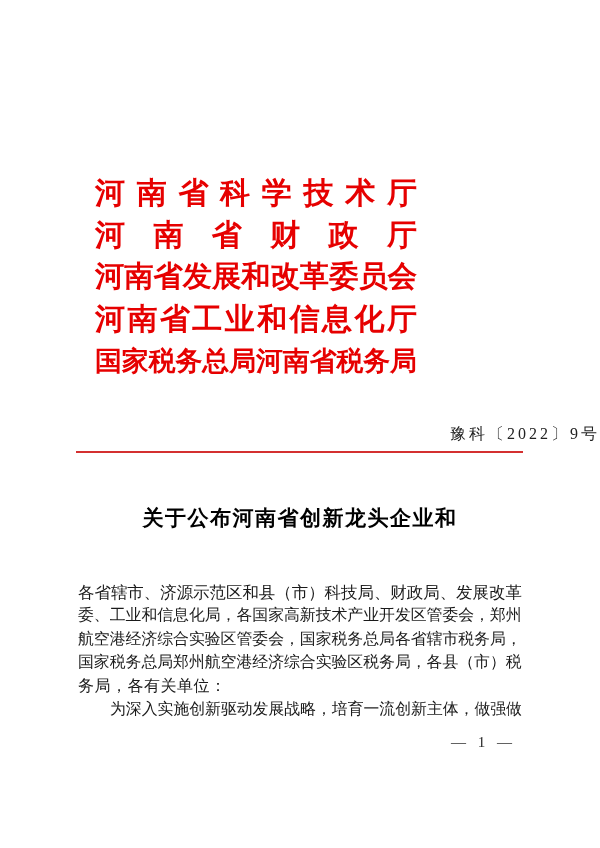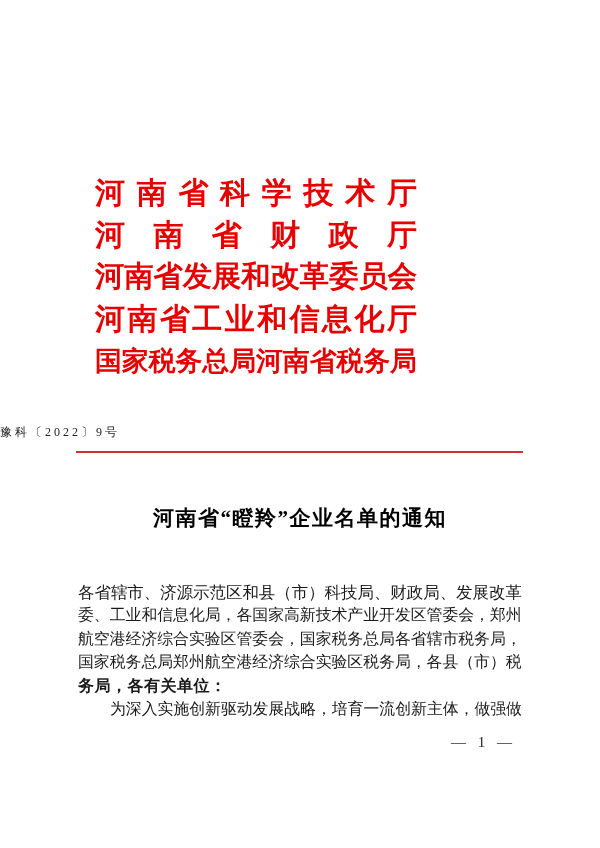--- a/index.html
+++ b/index.html
@@ -37,22 +37,22 @@
     font-weight: bold;
     color: var(--red, #e60000);
     letter-spacing: 0px;
     white-space: nowrap;
   }
   .doc-number {
     position: absolute;
     top: 424px;
     left: 0;
     width: 100%;
-    text-align: left;
-    font-size: 12px;
+    text-align: right;
+    font-size: 16px;
     letter-spacing: 3px;
     color: #222222;
   }
   .red-line {
     position: absolute;
     top: 451px;
     left: 76px;
     width: 447px;
     height: 2px;
     background: #d43030;
@@ -78,21 +78,20 @@
   }
   .body-line {
     height: 23.3px;
     align-items: center;
     font-size: 16px;
     white-space: nowrap;
   }
   .body-line.plain {
     line-height: 23.3px;
     letter-spacing: 0.5px;
-    font-weight: bold;
   }
   .body-line.indent2 { padding-left: 32px; }
   .page-number {
     position: absolute;
     top: 732px;
     left: 451px;
     font-size: 15px;
     line-height: 20px;
     letter-spacing: 4px;
     color: #2a2a2a;
@@ -163,21 +162,21 @@
         <span>局</span>
       </div>
   </div>
 
 
   <div class="doc-number">豫科〔2022〕9号</div>
 
   <div class="red-line"></div>
 
   <div class="title-block">
-    <div>河南省“瞪羚”企业名单的通知</div>
+    <div>关于公布河南省创新龙头企业和</div>
   </div>
 
   <div class="body-block">
     <div class="body-line" style="display: flex; justify-content: space-between; font-size: 16.4444px;">
         <span>各</span>
         <span>省</span>
         <span>辖</span>
         <span>市</span>
         <span>、</span>
         <span>济</span>

